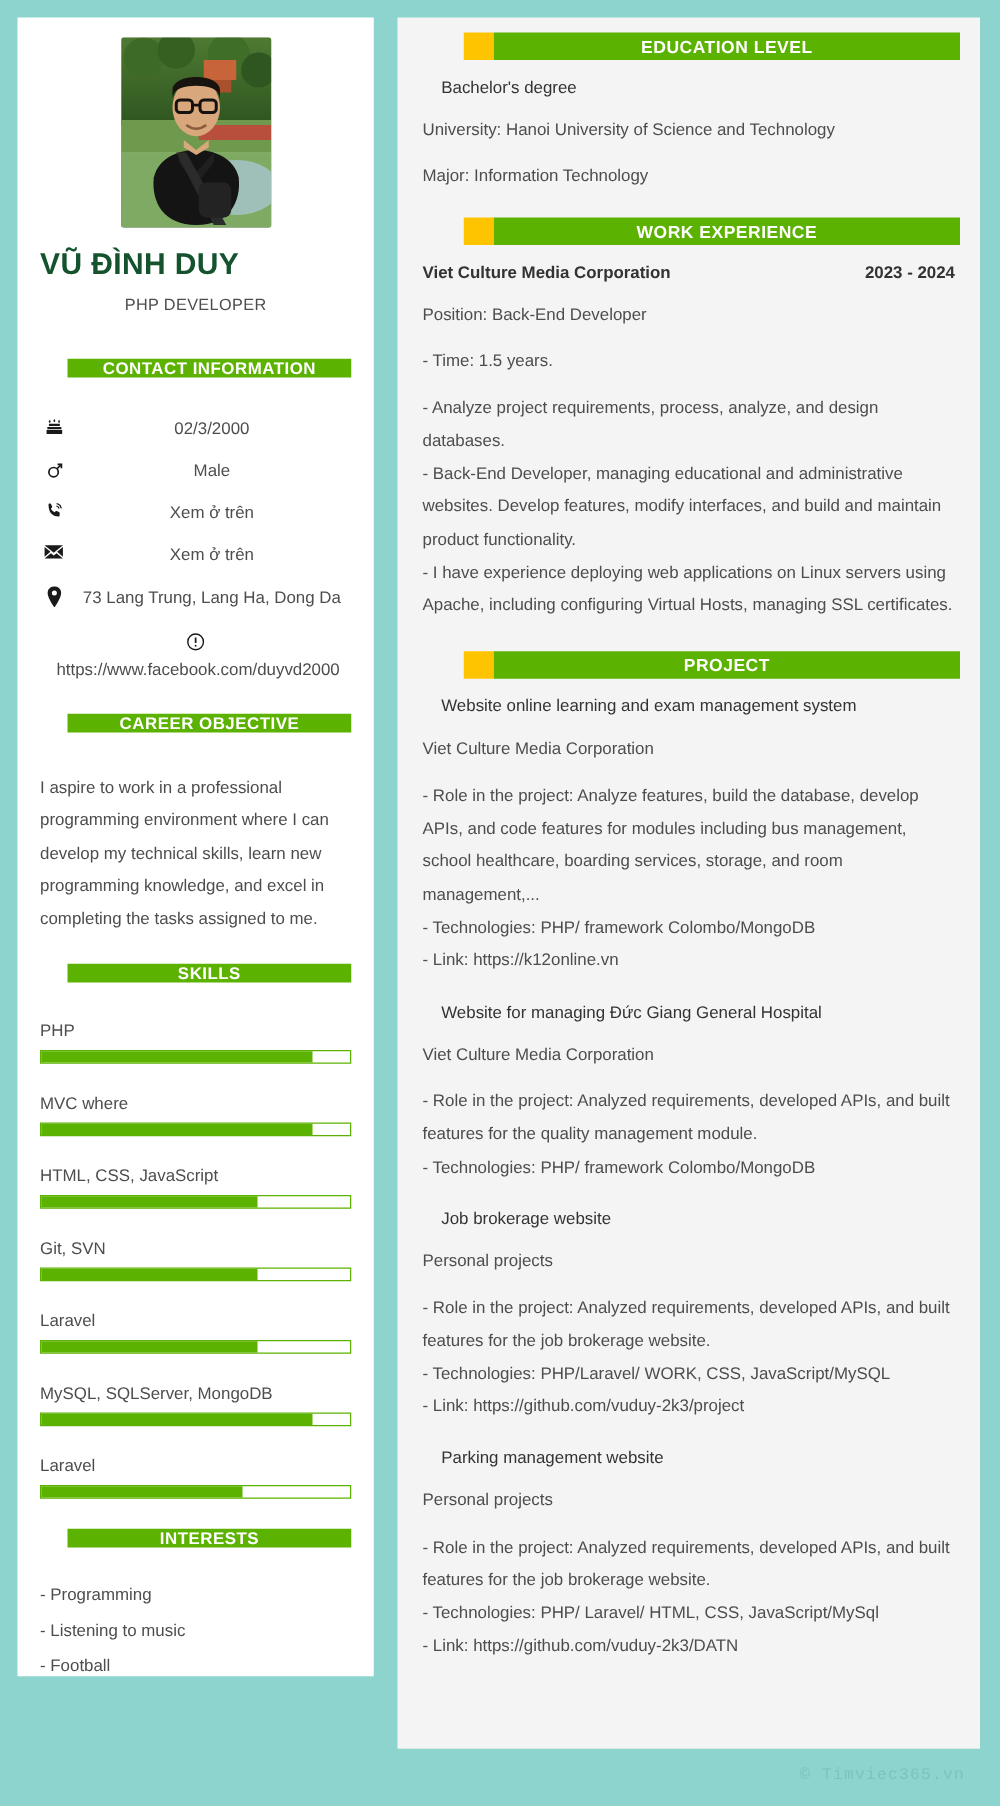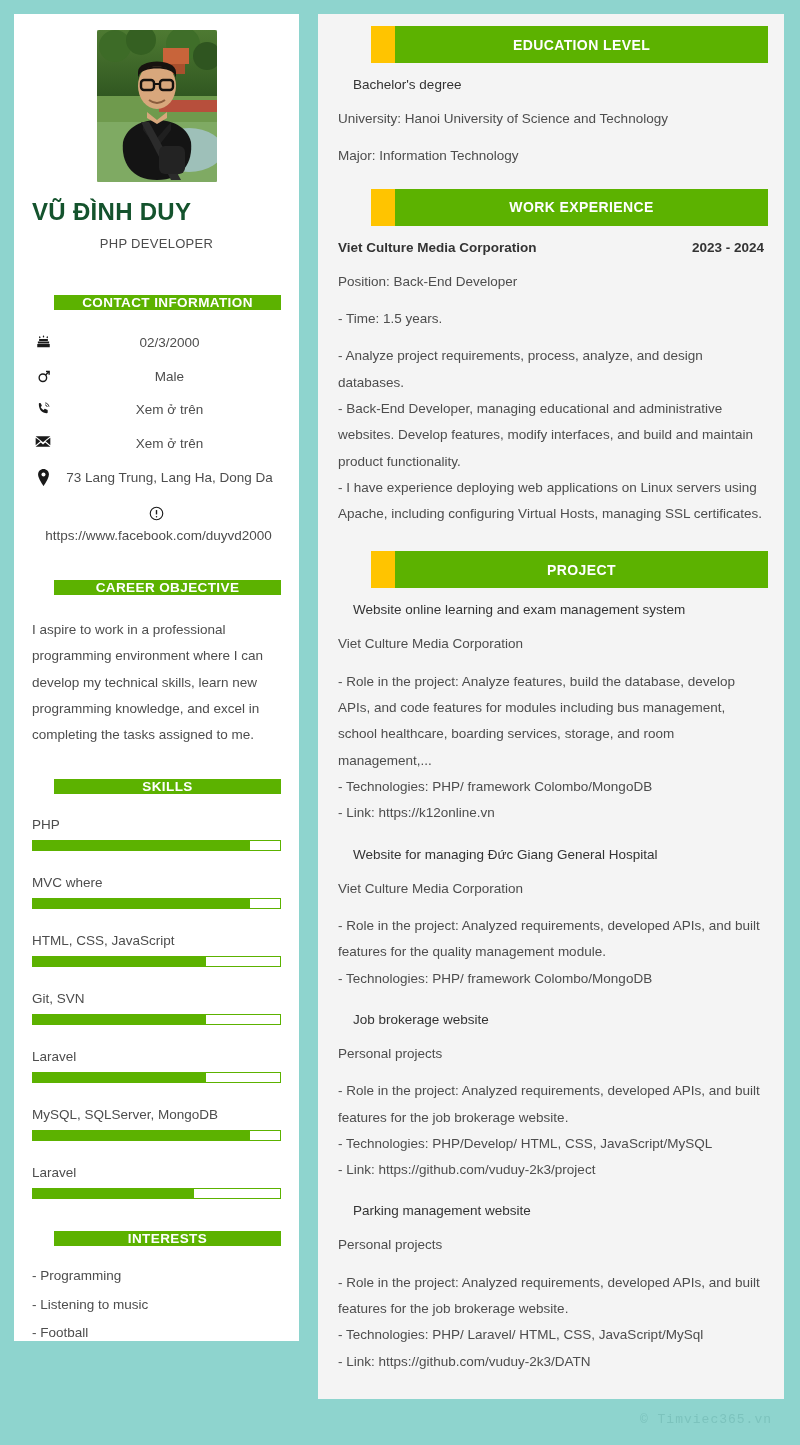--- a/index.html
+++ b/index.html
@@ -59,21 +59,21 @@
     color: #4d4d4d;
     font-size: 13px;
     font-weight: normal;
     letter-spacing: .3px;
     margin-bottom: 36px;
   }
 
   
   .sec-bar {
     display: flex;
-    align-items: center;
+    align-items: flex-start;
     height: 32px;
     margin-bottom: 14px;
   }
   .sec-bar .tab { width: 22px; background: #ffc400; flex: 0 0 22px; }
   .sec-bar .title {
     flex: 1;
     background: #5cb200;
     color: #ffffff;
     font-size: 13.5px;
     font-weight: bold;
@@ -148,21 +148,21 @@
     flex: 1;
     margin-left: 19px;
     background: #f4f4f4;
     padding: 12px 16px 26px 16px;
     height: 1385px;
   }
   .rblock { margin-bottom: 4px; }
   .r-sec-bar {
     display: flex;
     align-items: stretch;
-    height: 37px;
+    height: 22px;
     margin-bottom: 14px;
     padding-left: 37px;
   }
   .r-sec-bar .tab { width: 24px; flex: 0 0 24px; background: #ffc400; }
   .r-sec-bar .title {
     flex: 1;
     background: #5cb200;
     color: #fff;
     font-size: 14px;
     font-weight: bold;
@@ -456,21 +456,21 @@
           <div class="r-line tight">- Role in the project: Analyzed requirements, developed APIs, and built features for the quality management module.</div>
           <div class="r-line tight">- Technologies: PHP/ framework Colombo/MongoDB</div>
         </div>
 
         <div class="r-gap-lg"></div>
 
         <div>
           <div class="r-head">Job brokerage website</div>
           <div class="r-line">Personal projects</div>
           <div class="r-line tight">- Role in the project: Analyzed requirements, developed APIs, and built features for the job brokerage website.</div>
-          <div class="r-line tight">- Technologies: PHP/Develop/ HTML, CSS, JavaScript/MySQL</div>
+          <div class="r-line tight">- Technologies: PHP/Laravel/ WORK, CSS, JavaScript/MySQL</div>
           <div class="r-line tight">- Link: https://github.com/vuduy-2k3/project</div>
         </div>
 
         <div class="r-gap-lg"></div>
 
         <div>
           <div class="r-head">Parking management website</div>
           <div class="r-line">Personal projects</div>
           <div class="r-line tight">- Role in the project: Analyzed requirements, developed APIs, and built features for the job brokerage website.</div>
           <div class="r-line tight">- Technologies: PHP/ Laravel/ HTML,  CSS, JavaScript/MySql</div>

